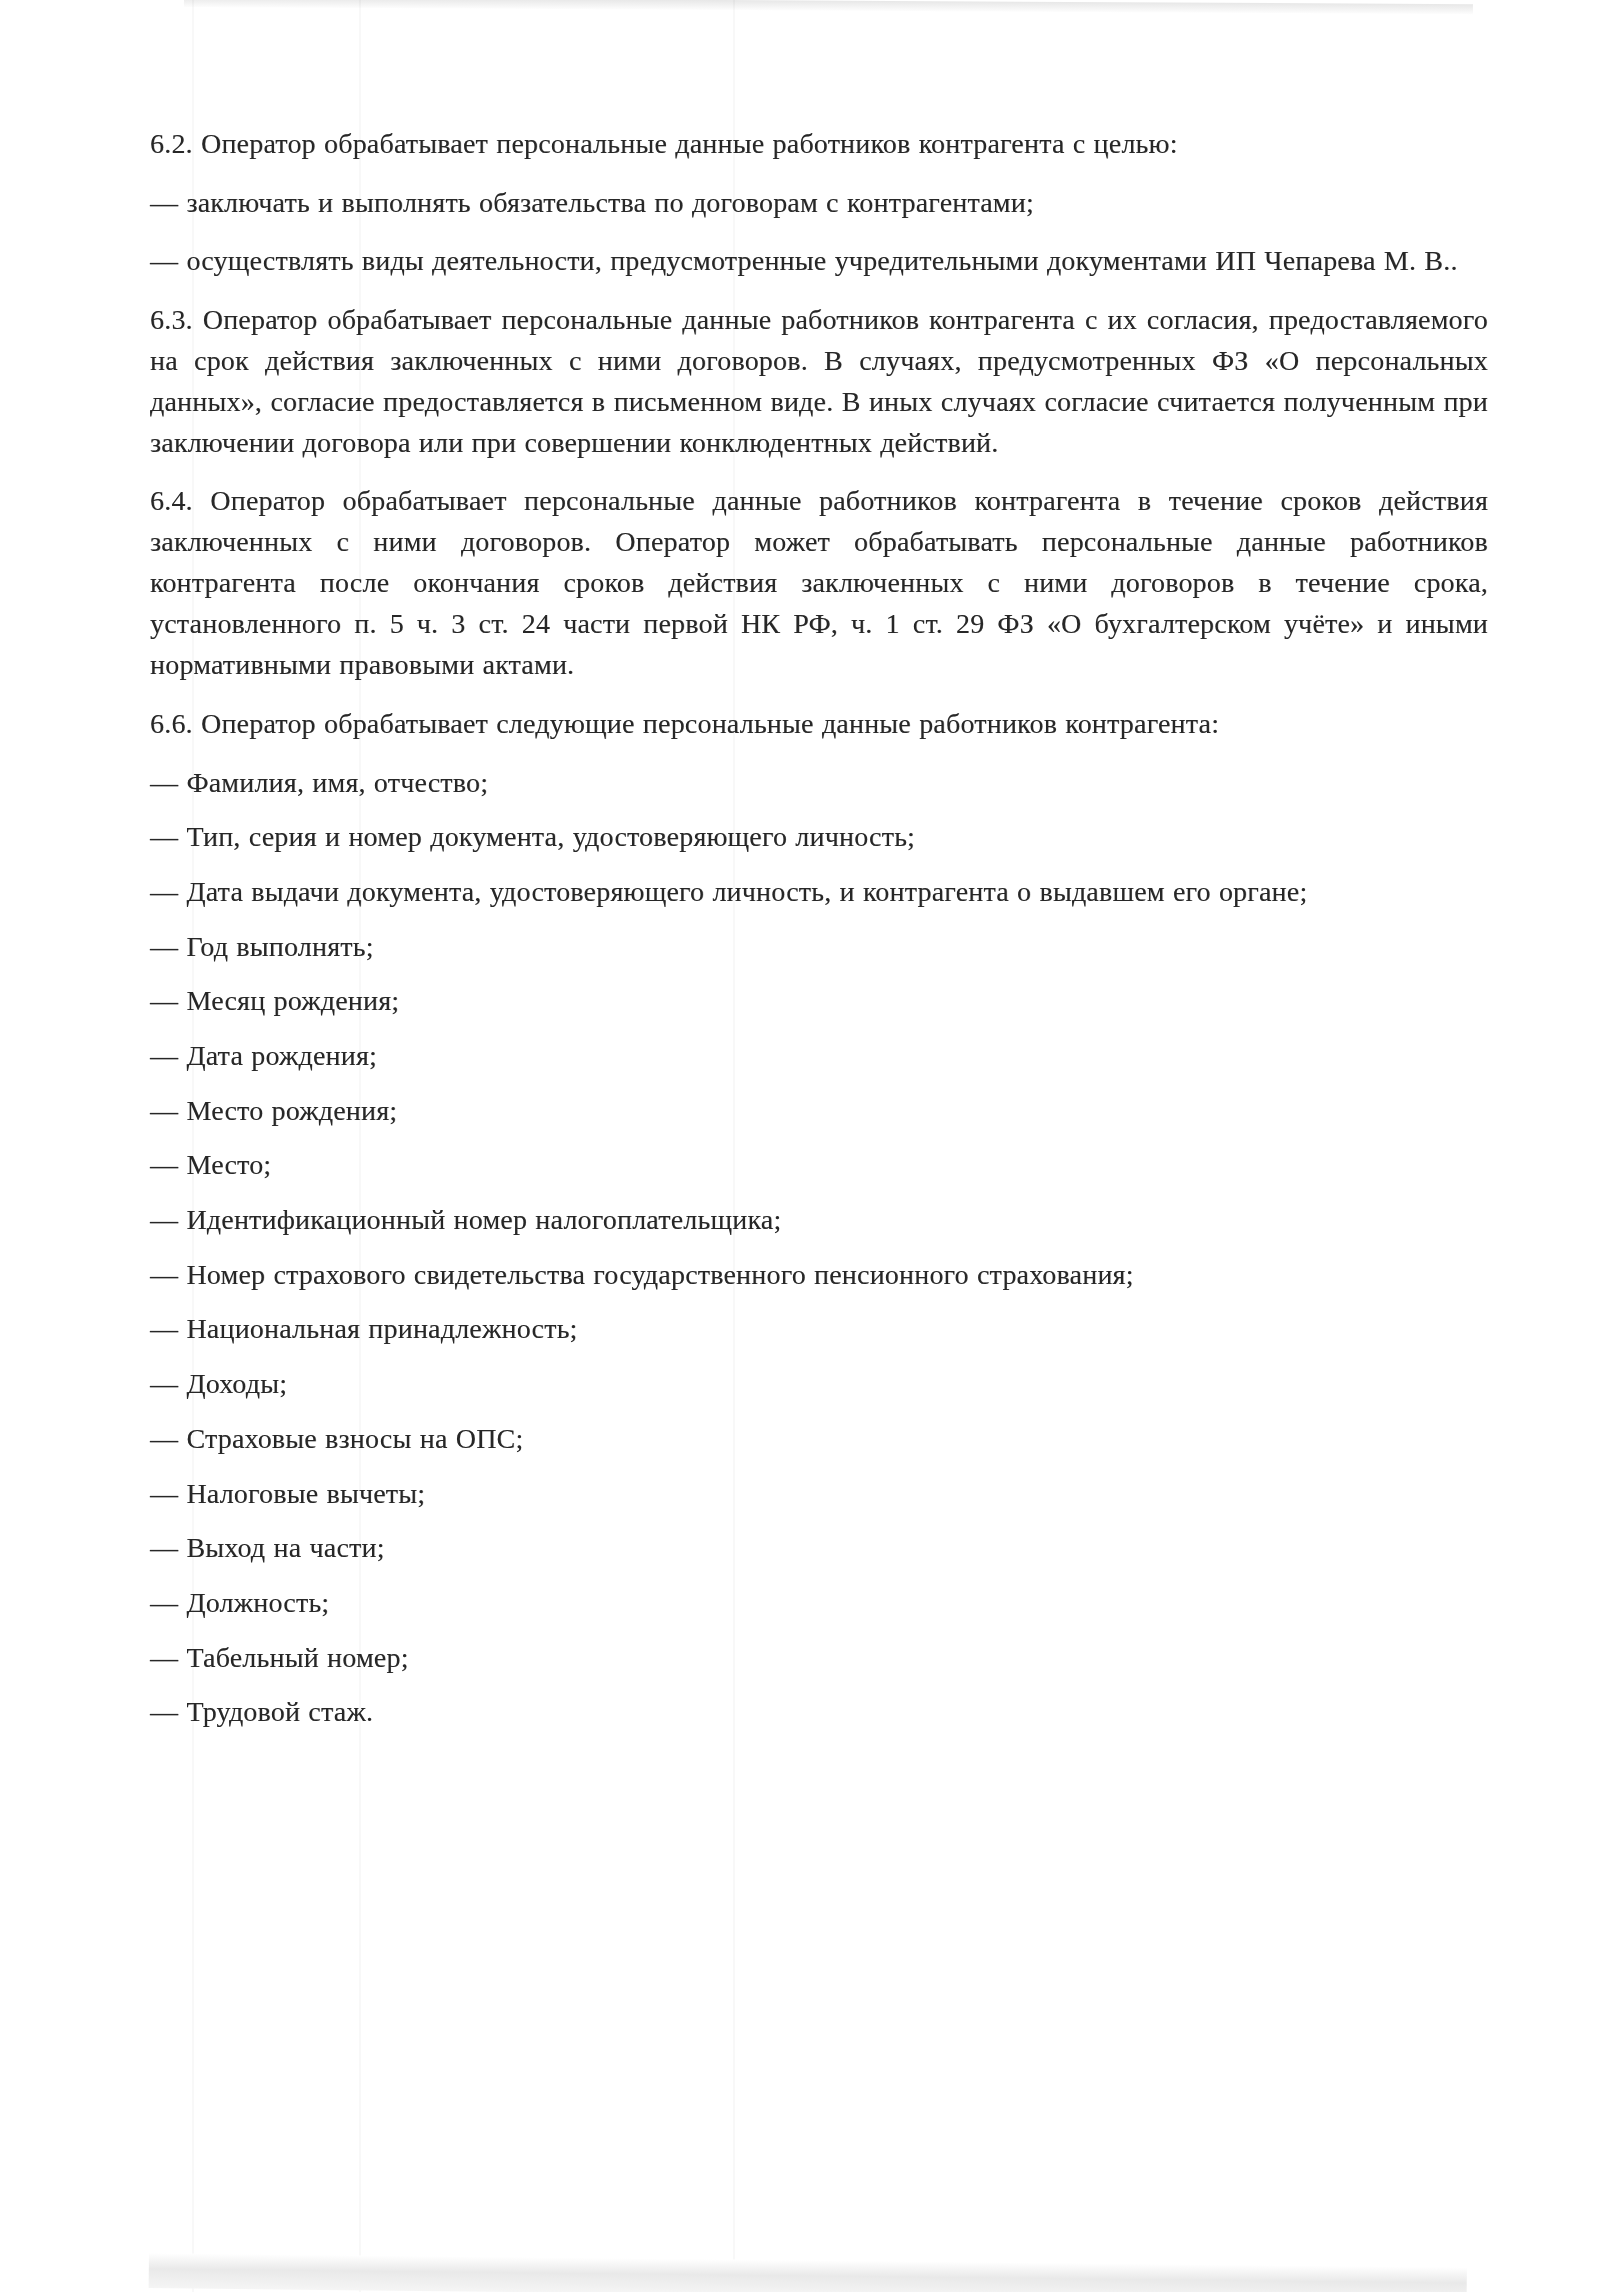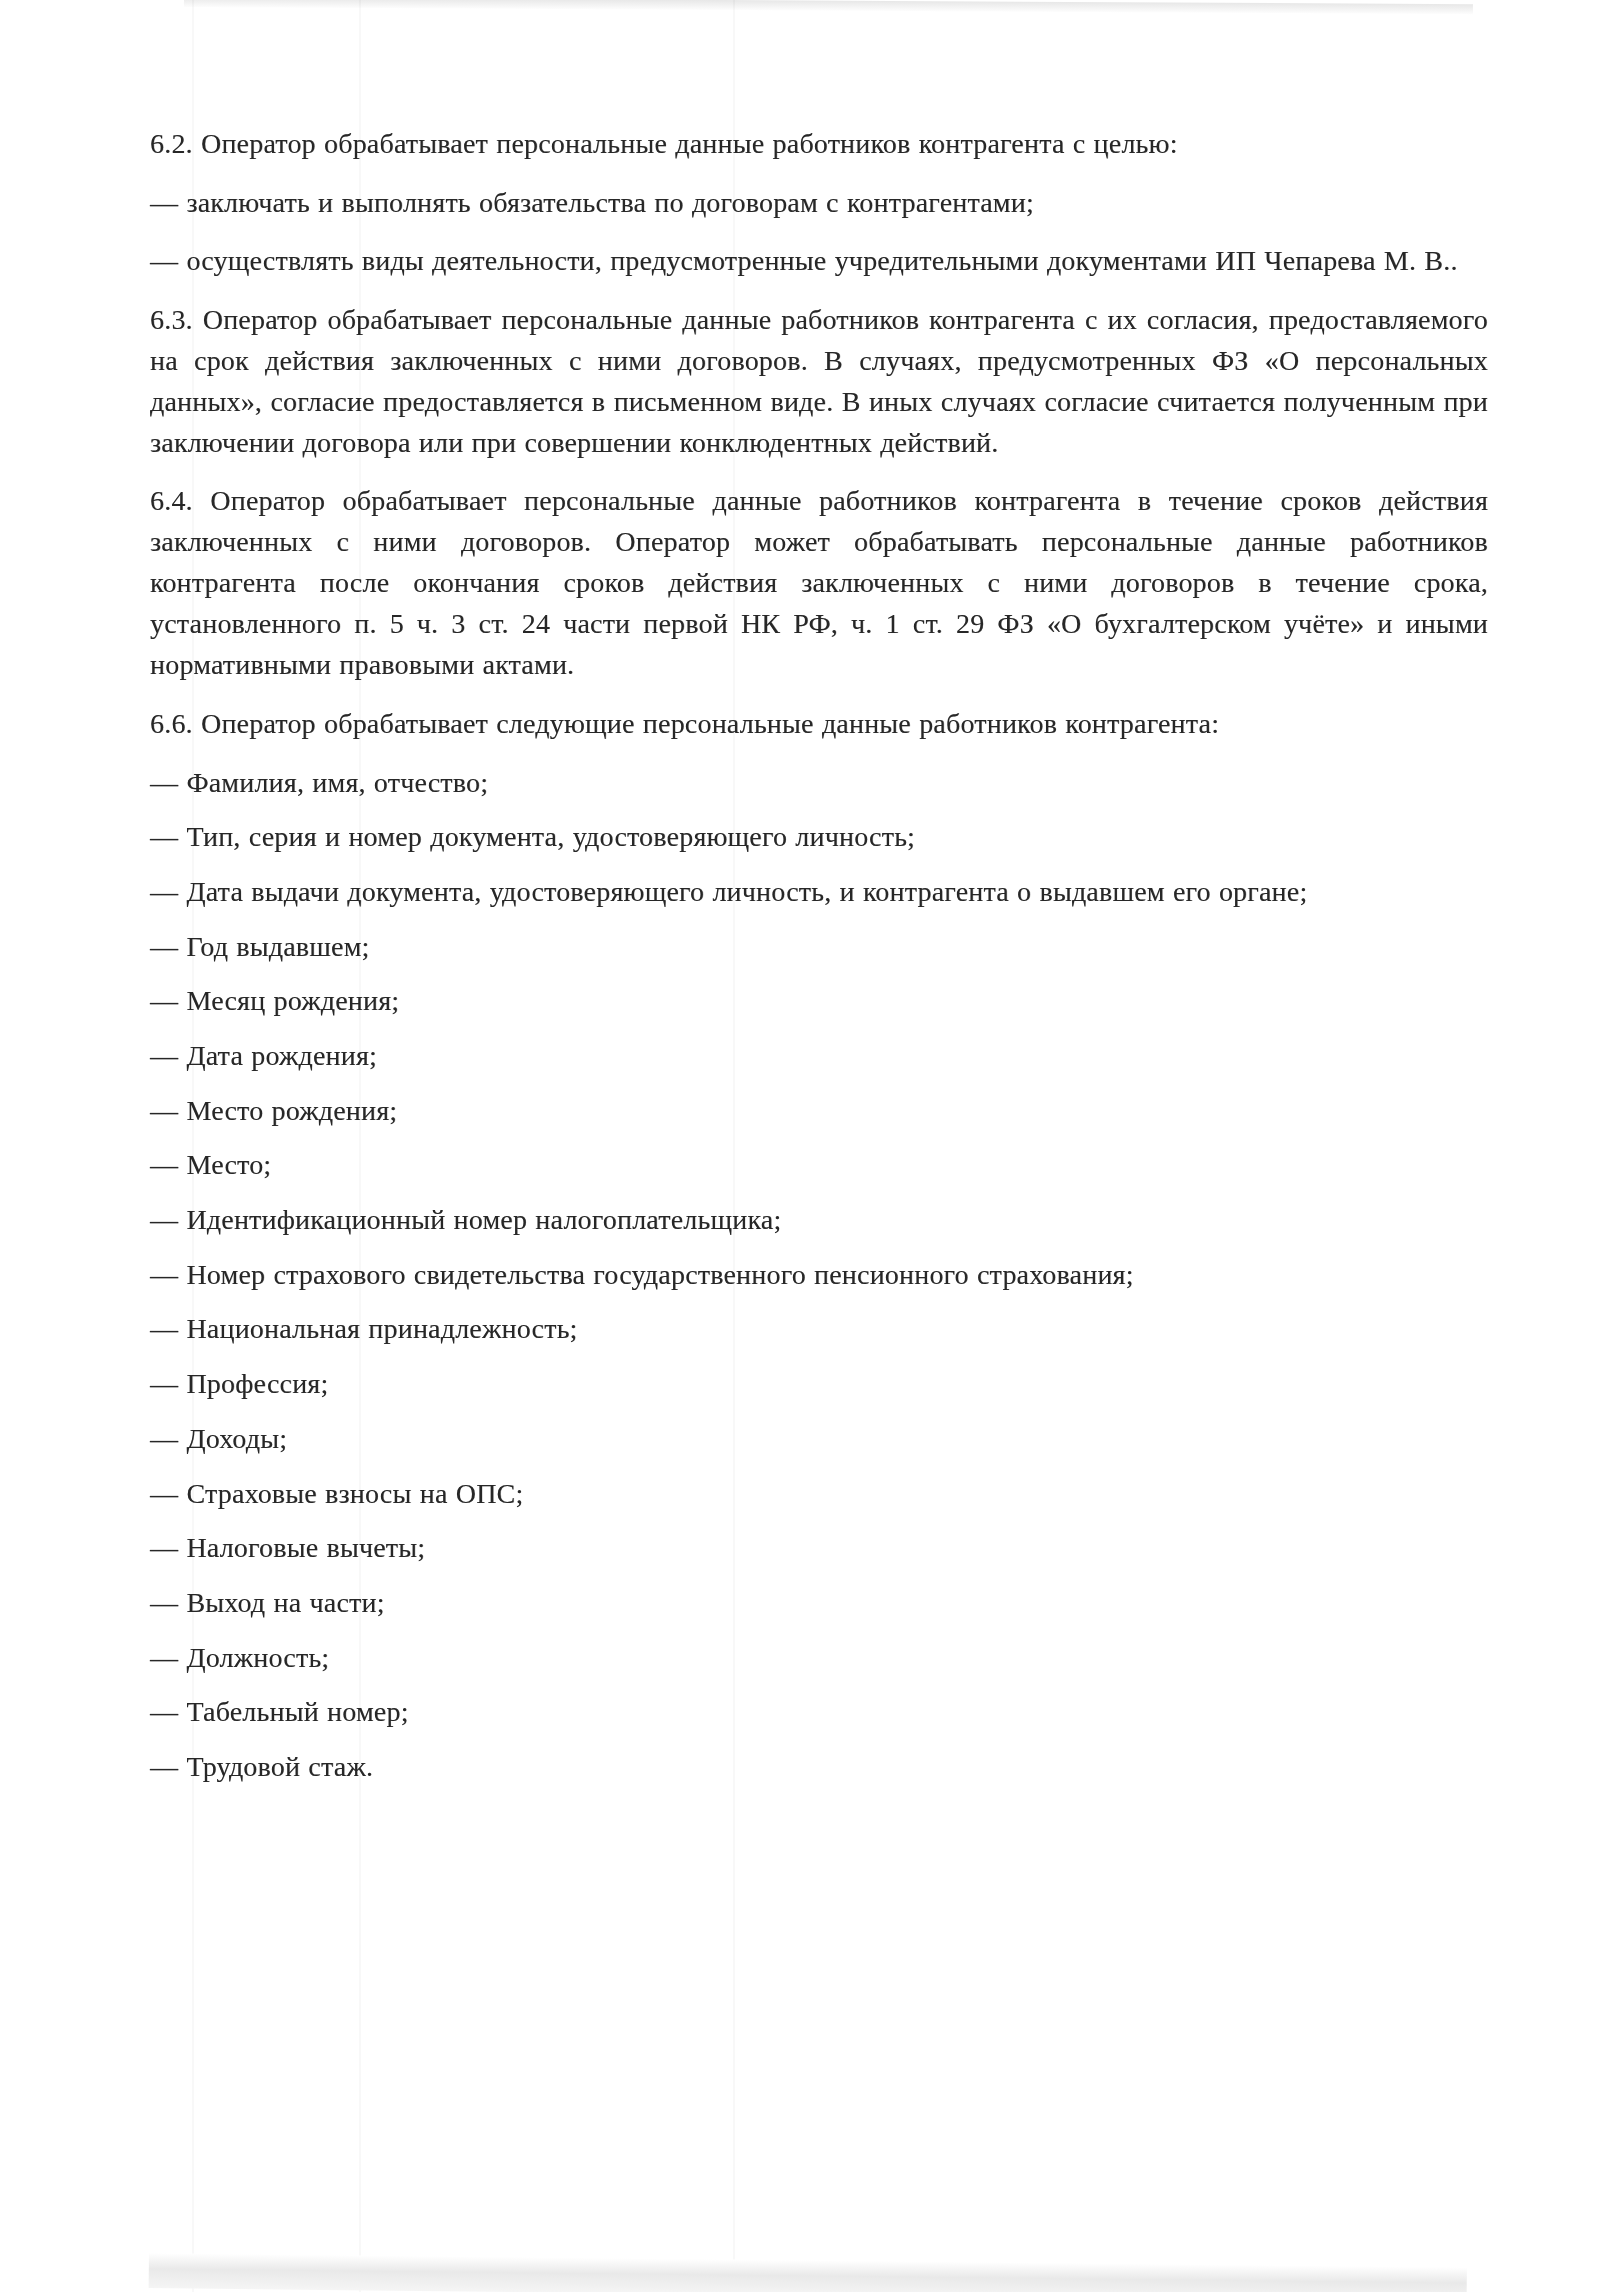--- a/index.html
+++ b/index.html
@@ -72,29 +72,28 @@
   <div class="content">
     <div class="para">6.2. Оператор обрабатывает персональные данные работников контрагента с целью:</div>
     <div class="para">— заключать и выполнять обязательства по договорам с контрагентами;</div>
     <div class="para justify">— осуществлять виды деятельности, предусмотренные учредительными документами ИП Чепарева М. В..</div>
     <div class="para justify">6.3. Оператор обрабатывает персональные данные работников контрагента с их согласия, предоставляемого на срок действия заключенных с ними договоров. В случаях, предусмотренных ФЗ «О персональных данных», согласие предоставляется в письменном виде. В иных случаях согласие считается полученным при заключении договора или при совершении конклюдентных действий.</div>
     <div class="para justify">6.4. Оператор обрабатывает персональные данные работников контрагента в течение сроков действия заключенных с ними договоров. Оператор может обрабатывать персональные данные работников контрагента после окончания сроков действия заключенных с ними договоров в течение срока, установленного п. 5 ч. 3 ст. 24 части первой НК РФ, ч. 1 ст. 29 ФЗ «О бухгалтерском учёте» и иными нормативными правовыми актами.</div>
     <div class="para">6.6. Оператор обрабатывает следующие персональные данные работников контрагента:</div>
     <div class="para li">— Фамилия, имя, отчество;</div>
     <div class="para li">— Тип, серия и номер документа, удостоверяющего личность;</div>
     <div class="para li justify">— Дата выдачи документа, удостоверяющего личность, и контрагента о выдавшем его органе;</div>
-    <div class="para li">— Год выдавшем;</div>
+    <div class="para li">— Год выполнять;</div>
     <div class="para li">— Месяц рождения;</div>
     <div class="para li">— Дата рождения;</div>
     <div class="para li">— Место рождения;</div>
     <div class="para li">— Место;</div>
     <div class="para li">— Идентификационный номер налогоплательщика;</div>
     <div class="para li">— Номер страхового свидетельства государственного пенсионного страхования;</div>
     <div class="para li">— Национальная принадлежность;</div>
-    <div class="para li">— Профессия;</div>
     <div class="para li">— Доходы;</div>
     <div class="para li">— Страховые взносы на ОПС;</div>
     <div class="para li">— Налоговые вычеты;</div>
     <div class="para li">— Выход на части;</div>
     <div class="para li">— Должность;</div>
     <div class="para li">— Табельный номер;</div>
     <div class="para li">— Трудовой стаж.</div>
   </div>
 
   <div class="artifact-bottom"></div>

